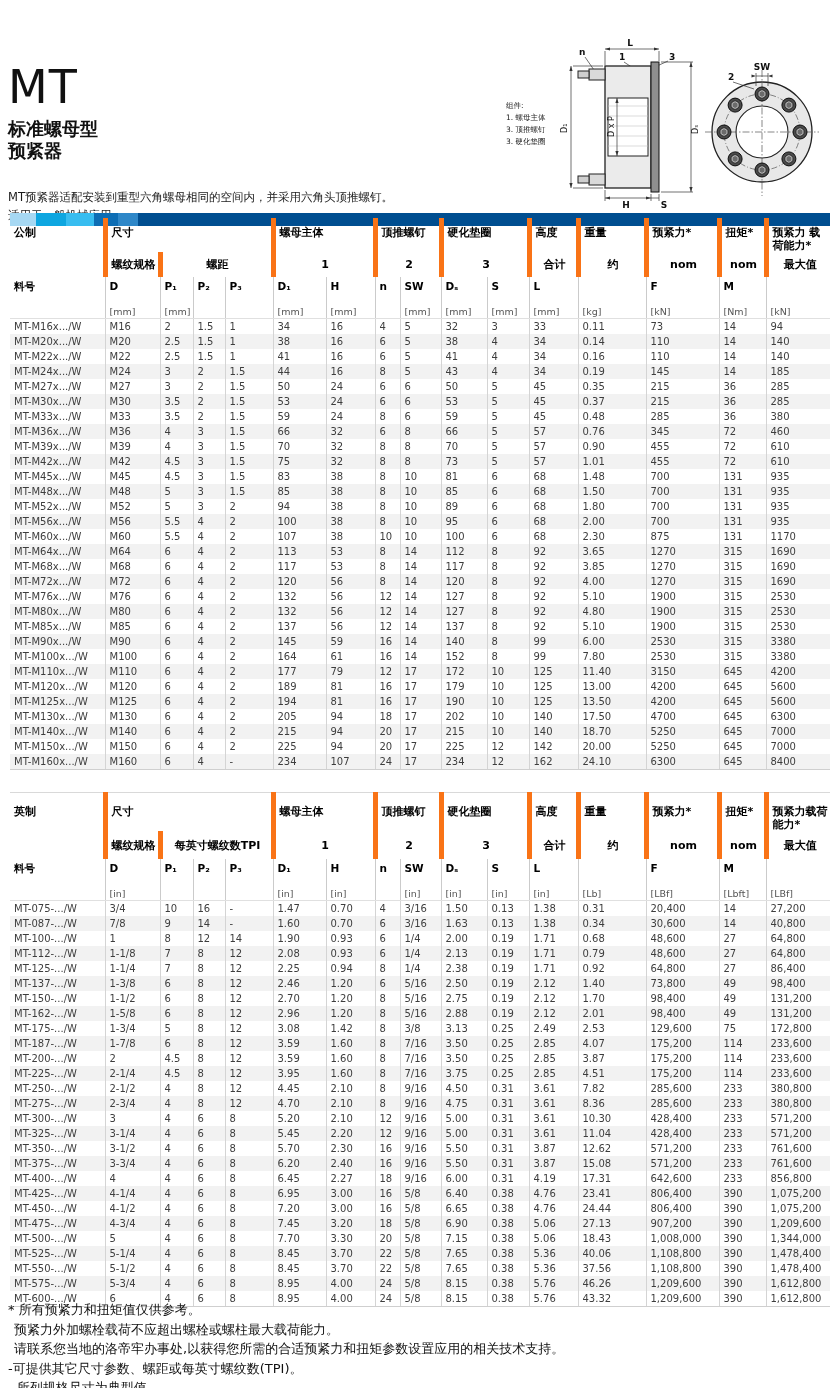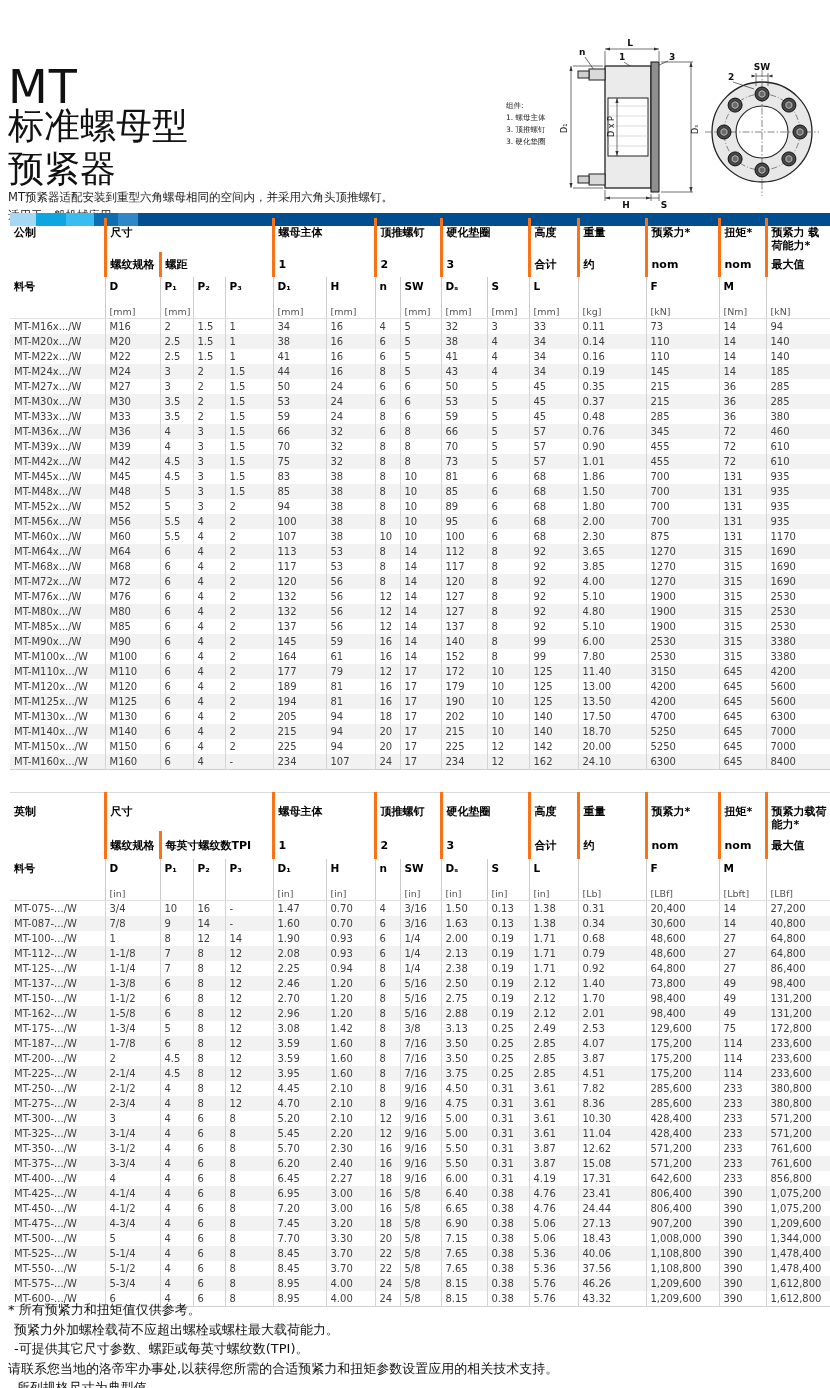--- a/index.html
+++ b/index.html
@@ -1,21 +1,21 @@
 <!DOCTYPE html>
 <html><head>
 <meta charset="utf-8">
 <style>
   html,body{margin:0;padding:0;background:#fff;}
   body{width:830px;height:1388px;position:relative;overflow:hidden;
        font-family:"DejaVu Sans","Liberation Sans",sans-serif;color:#111;}
   .abs{position:absolute;margin-top:8px;}
   
   .brand-title{left:8px;top:56px;font-size:46px;line-height:1;font-weight:400;letter-spacing:1px;}
-  .brand-sub{left:8px;top:96px;font-size:36px;line-height:1.2;font-weight:400;}
+  .brand-sub{left:8px;top:110px;font-size:18px;line-height:1.2;font-weight:700;}
   .intro{left:8px;top:181px;font-size:11.5px;line-height:1.55;color:#1a1a1a;}
   .legend{left:506px;top:92px;font-size:7.5px;line-height:1.6;color:#222;}
   .drw{position:absolute;}
   #sectionView{left:545px;top:36px;width:168px;height:175px;}
   #frontView{left:700px;top:40px;width:128px;height:172px;}
   .dimtxt{font-size:8px;fill:#111;font-family:"DejaVu Sans",sans-serif;}
   .biglbl{font-size:9px;font-weight:700;fill:#111;font-family:"DejaVu Sans",sans-serif;}
   .thin{stroke:#333;stroke-width:0.7;fill:none;}
   .cl{stroke:#555;stroke-width:0.7;fill:none;stroke-dasharray:7 2 1.5 2;}
   
@@ -23,31 +23,31 @@
   .bluebar span{display:block;height:100%;}
   
   table.dtable{position:absolute;left:10px;width:820px;border-collapse:collapse;table-layout:fixed;}
   #metric{top:218px;}
   #imperial{top:792px;border-top:1px solid #d9d9d9;}
   .dtable th,.dtable td{text-align:left;vertical-align:middle;padding:0 2px 0 4px;
         overflow:hidden;white-space:nowrap;}
   .dtable thead th{font-weight:700;color:#000;white-space:normal;}
   tr.g1 th{padding-top:8px;vertical-align:top;font-size:11px;line-height:1.2;height:22px;}
   #imperial tr.g1 th{padding-top:12px;height:26px;}
-  tr.g2 th{font-size:11px;height:25px;}
+  tr.g2 th{font-size:11px;height:25px;text-align:center;}
   #imperial tr.g2 th{height:28px;}
   tr.symrow th{vertical-align:top;padding-top:3px;height:33px;border-bottom:1px solid #e0e0e0;}
   #imperial tr.symrow th{height:36px;}
   .sym{font-size:10.5px;font-weight:700;line-height:1.15;}
   .unit{font-size:9.5px;font-weight:400;color:#555;margin-top:15px;line-height:1.1;}
   .dtable tbody td{height:15px;font-size:10px;color:#3d3d3d;}
   .dtable tbody tr:nth-child(even){background:#f2f2f2;}
   .dtable tbody td + td{border-left:1px solid #d4d4d4;}
   tr.symrow th + th{border-left:1px solid #cbcbcb;}
-  .gb{border-left:3px solid #f97316;}
+  .gb{border-left:5px solid #f97316;}
   .ctr{text-align:center;}
   .dtable tbody tr:last-child td{border-bottom:1px solid #cfcfcf;}
   
   .footnotes{left:8px;top:1292px;font-size:13px;line-height:1.5;color:#111;}
   .footnotes div:nth-child(2),.footnotes div:nth-child(3){padding-left:6px;}
 </style>
 </head>
 <body>
 
 <div class="abs brand-title">MT</div>
@@ -472,21 +472,21 @@
         <td>4.5</td>
         <td>3</td>
         <td>1.5</td>
         <td>83</td>
         <td>38</td>
         <td>8</td>
         <td>10</td>
         <td>81</td>
         <td>6</td>
         <td>68</td>
-        <td>1.86</td>
+        <td>1.48</td>
         <td>700</td>
         <td>131</td>
         <td>935</td>
       </tr>
       <tr>
         <td>MT-M48x.../W</td>
         <td>M48</td>
         <td>5</td>
         <td>3</td>
         <td>1.5</td>
@@ -1426,16 +1426,16 @@
         <td>1,209,600</td>
         <td>390</td>
         <td>1,612,800</td>
       </tr>
     </tbody>
 </table>
 
 <div class="abs footnotes">
   <div>* 所有预紧力和扭矩值仅供参考。</div>
   <div>预紧力外加螺栓载荷不应超出螺栓或螺柱最大载荷能力。</div>
+  <div>请联系您当地的洛帝牢办事处,以获得您所需的合适预紧力和扭矩参数设置应用的相关技术支持。</div>
   <div>-可提供其它尺寸参数、螺距或每英寸螺纹数(TPI)。</div>
-  <div>请联系您当地的洛帝牢办事处,以获得您所需的合适预紧力和扭矩参数设置应用的相关技术支持。</div>
   <div>- 所列规格尺寸为典型值。</div>
 </div>
 
 </body></html>

